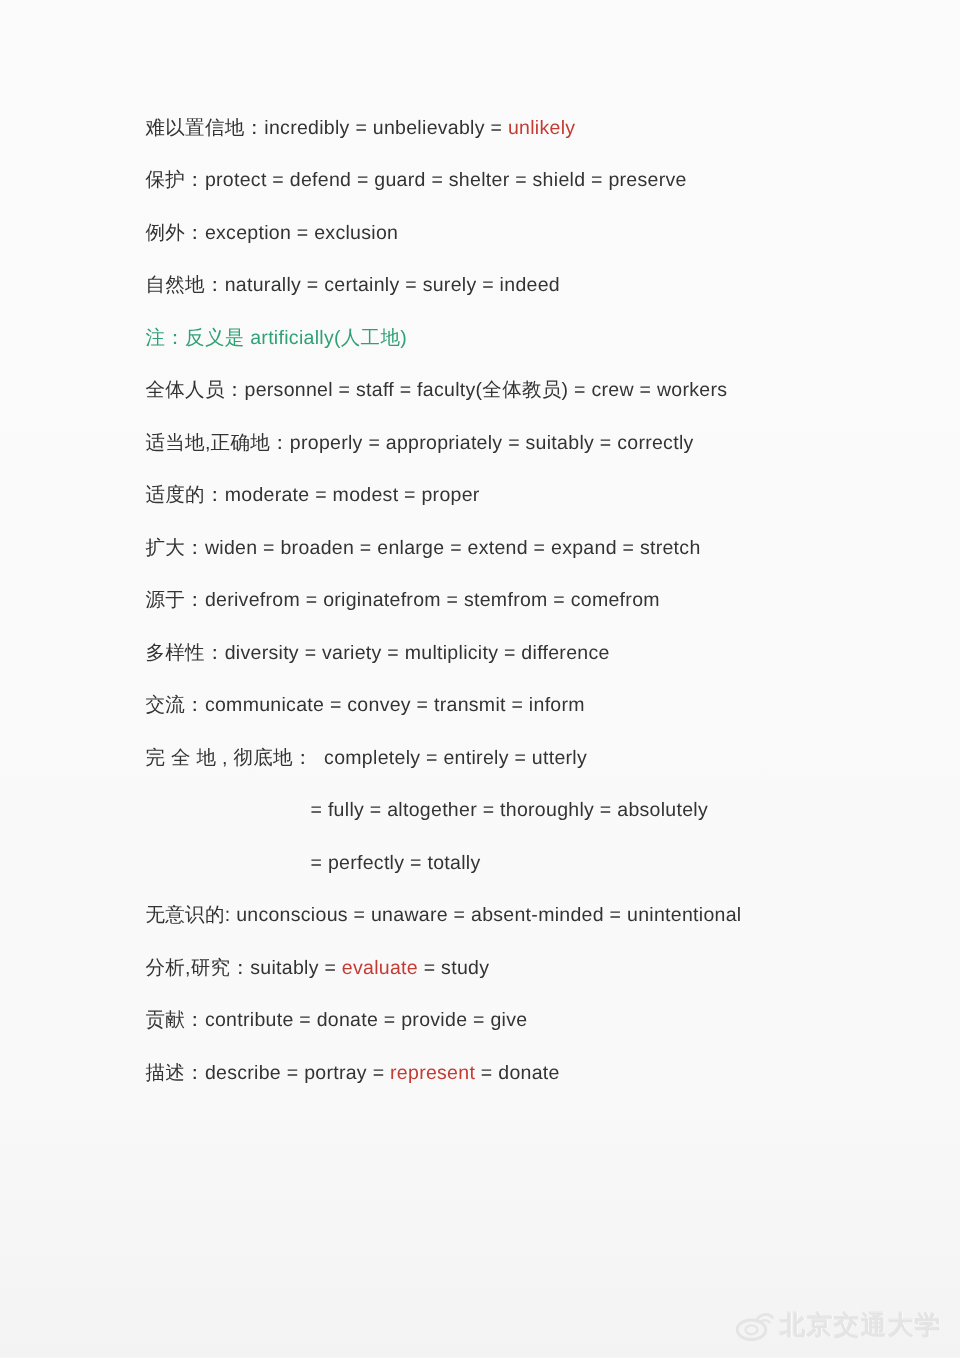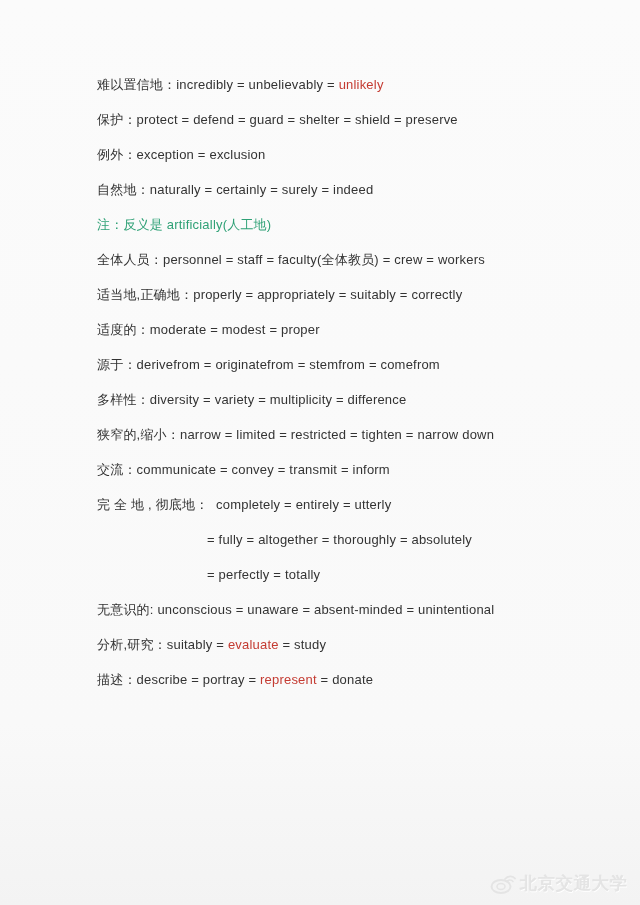--- a/index.html
+++ b/index.html
@@ -68,29 +68,30 @@
 
   <div class="vocab-list">
       <div class="line"><span>难以置信地：incredibly = unbelievably = </span><span class="red">unlikely</span></div>
       <div class="line"><span>保护：protect = defend = guard = shelter = shield = preserve</span></div>
       <div class="line"><span>例外：exception = exclusion</span></div>
       <div class="line"><span>自然地：naturally = certainly = surely = indeed</span></div>
       <div class="line"><span class="green">注：反义是 artificially(人工地)</span></div>
       <div class="line"><span>全体人员：personnel = staff = faculty(全体教员) = crew = workers</span></div>
       <div class="line"><span>适当地,正确地：properly = appropriately = suitably = correctly</span></div>
       <div class="line"><span>适度的：moderate = modest = proper</span></div>
+      <div class="line"><span>扩大：widen = broaden = enlarge = extend = expand = stretch</span></div>
       <div class="line"><span>源于：derivefrom = originatefrom = stemfrom = comefrom</span></div>
       <div class="line"><span>多样性：diversity = variety = multiplicity = difference</span></div>
-      <div class="line"><span>狭窄的,缩小：narrow = limited = restricted = tighten = narrow down</span></div>
       <div class="line"><span>交流：communicate = convey = transmit = inform</span></div>
       <div class="line"><span>完 全 地 , 彻底地：  completely = entirely = utterly</span></div>
       <div class="line indent"><span>= fully = altogether = thoroughly = absolutely</span></div>
       <div class="line indent"><span>= perfectly = totally</span></div>
       <div class="line"><span>无意识的: unconscious = unaware = absent-minded = unintentional</span></div>
       <div class="line"><span>分析,研究：suitably = </span><span class="red">evaluate</span><span> = study</span></div>
+      <div class="line"><span>贡献：contribute = donate = provide = give</span></div>
       <div class="line"><span>描述：describe = portray = </span><span class="red">represent</span><span> = donate</span></div>
     </div>
 
   <div class="watermark">
     <span class="wm-icon">
       <svg width="26" height="20" viewBox="0 0 26 20" fill="none" xmlns="http://www.w3.org/2000/svg">
         <ellipse cx="11" cy="12.5" rx="9.5" ry="6.5" stroke="#e4e4e4" stroke-width="2" fill="none"></ellipse>
         <ellipse cx="11" cy="12.5" rx="4" ry="3" stroke="#e4e4e4" stroke-width="1.5" fill="none"></ellipse>
         <path d="M15 5 C 18 1.5, 23 1.5, 25 4.5" stroke="#e4e4e4" stroke-width="1.8" fill="none" stroke-linecap="round"></path>
         <path d="M16.5 7.5 C 18.5 5.5, 21.5 5.5, 23 7.5" stroke="#e4e4e4" stroke-width="1.5" fill="none" stroke-linecap="round"></path>

